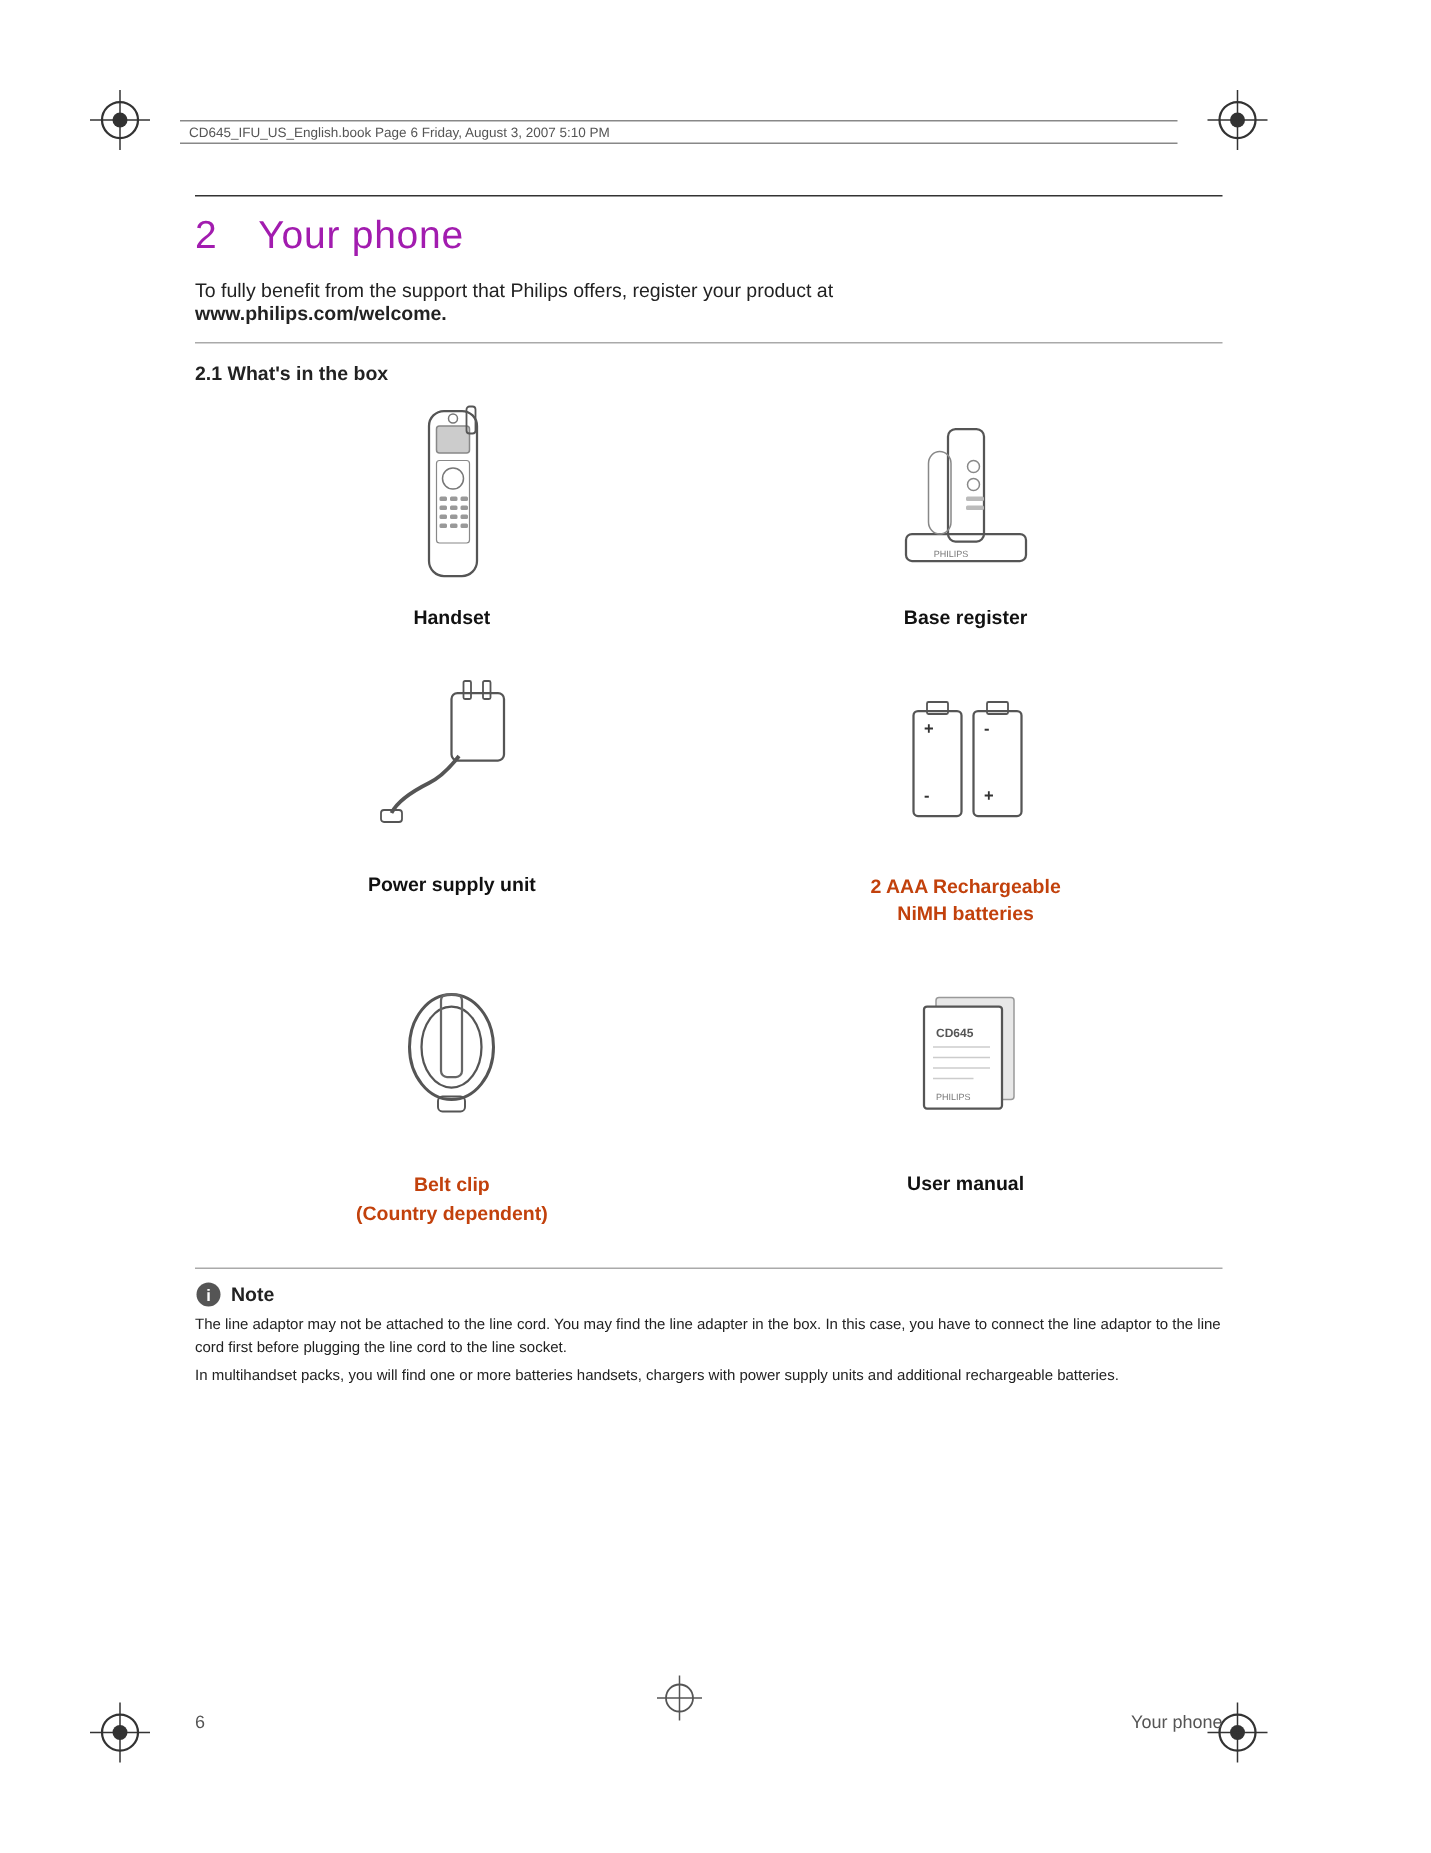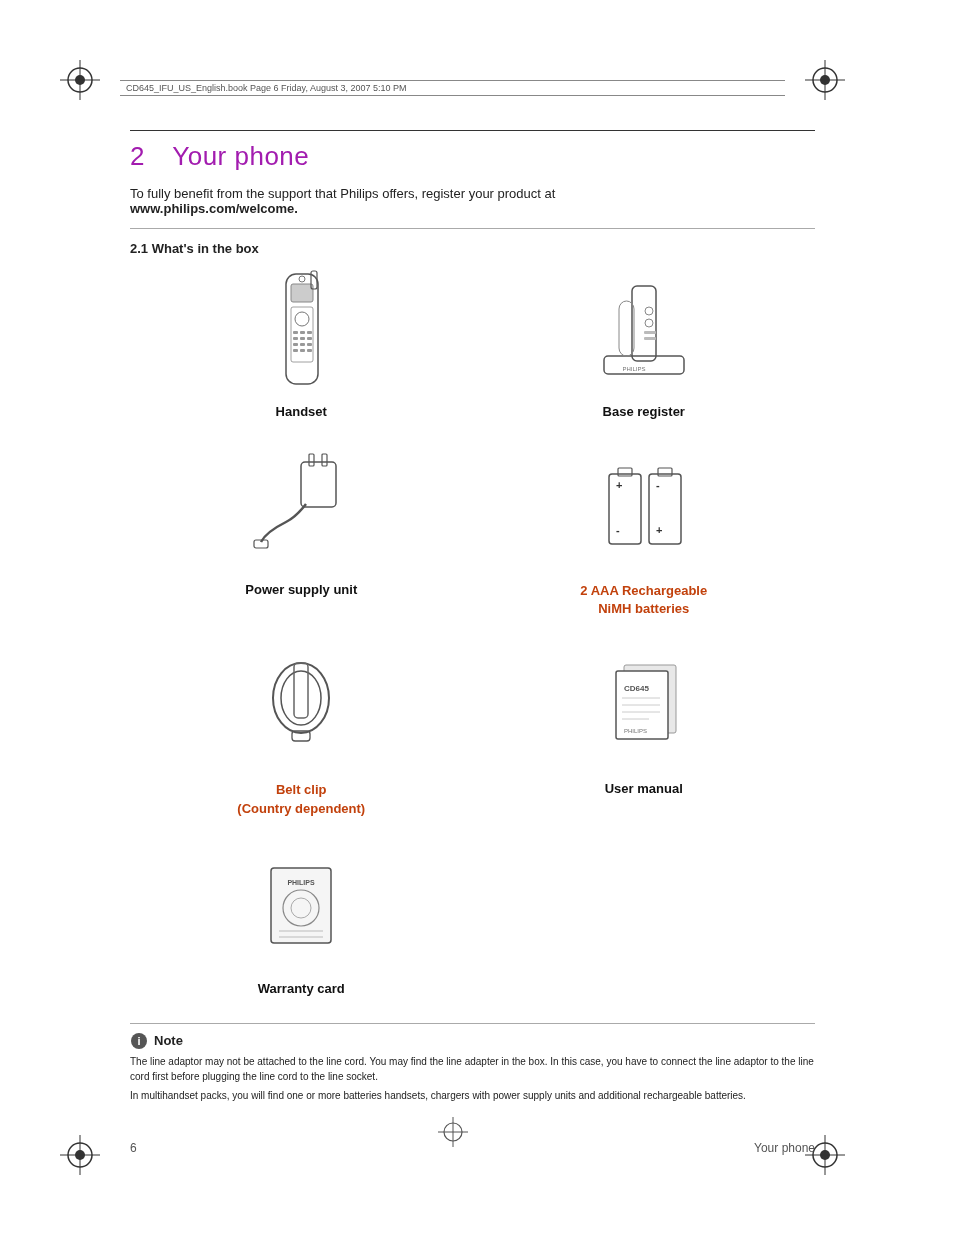--- a/index.html
+++ b/index.html
@@ -375,37 +375,20 @@
             <line x1="28" y1="45" x2="66" y2="45" stroke="#ccc" stroke-width="1"></line>
             <line x1="28" y1="52" x2="66" y2="52" stroke="#ccc" stroke-width="1"></line>
             <line x1="28" y1="59" x2="66" y2="59" stroke="#ccc" stroke-width="1"></line>
             <line x1="28" y1="66" x2="55" y2="66" stroke="#ccc" stroke-width="1"></line>
             <text x="30" y="80" font-size="6" fill="#777">PHILIPS</text>
           </svg>
         </div>
         <div class="item-label">User manual</div>
       </div>
 
-      <div class="item-cell">
-        <div class="item-image">
-          <svg width="100" height="110" viewBox="0 0 100 110">
-
-            <rect x="20" y="15" width="60" height="75" rx="3" fill="#f5f5f5" stroke="#555" stroke-width="1.5"></rect>
-
-            <text x="50" y="32" font-size="7" fill="#555" font-weight="bold" text-anchor="middle">PHILIPS</text>
-
-            <circle cx="50" cy="55" r="18" fill="none" stroke="#888" stroke-width="1.2"></circle>
-            <circle cx="50" cy="55" r="10" fill="none" stroke="#aaa" stroke-width="1"></circle>
-
-            <line x1="28" y1="78" x2="72" y2="78" stroke="#bbb" stroke-width="1"></line>
-            <line x1="28" y1="84" x2="72" y2="84" stroke="#bbb" stroke-width="1"></line>
-          </svg>
-        </div>
-        <div class="item-label">Warranty card</div>
-      </div>
 
 
     </div>
 
     <div class="note-section">
       <div class="note-title">
         <span class="note-icon">
           <svg width="18" height="18" viewBox="0 0 18 18">
             <circle cx="9" cy="9" r="8" fill="#555"></circle>
             <text x="9" y="13" font-size="11" fill="#fff" text-anchor="middle" font-weight="bold">i</text>

